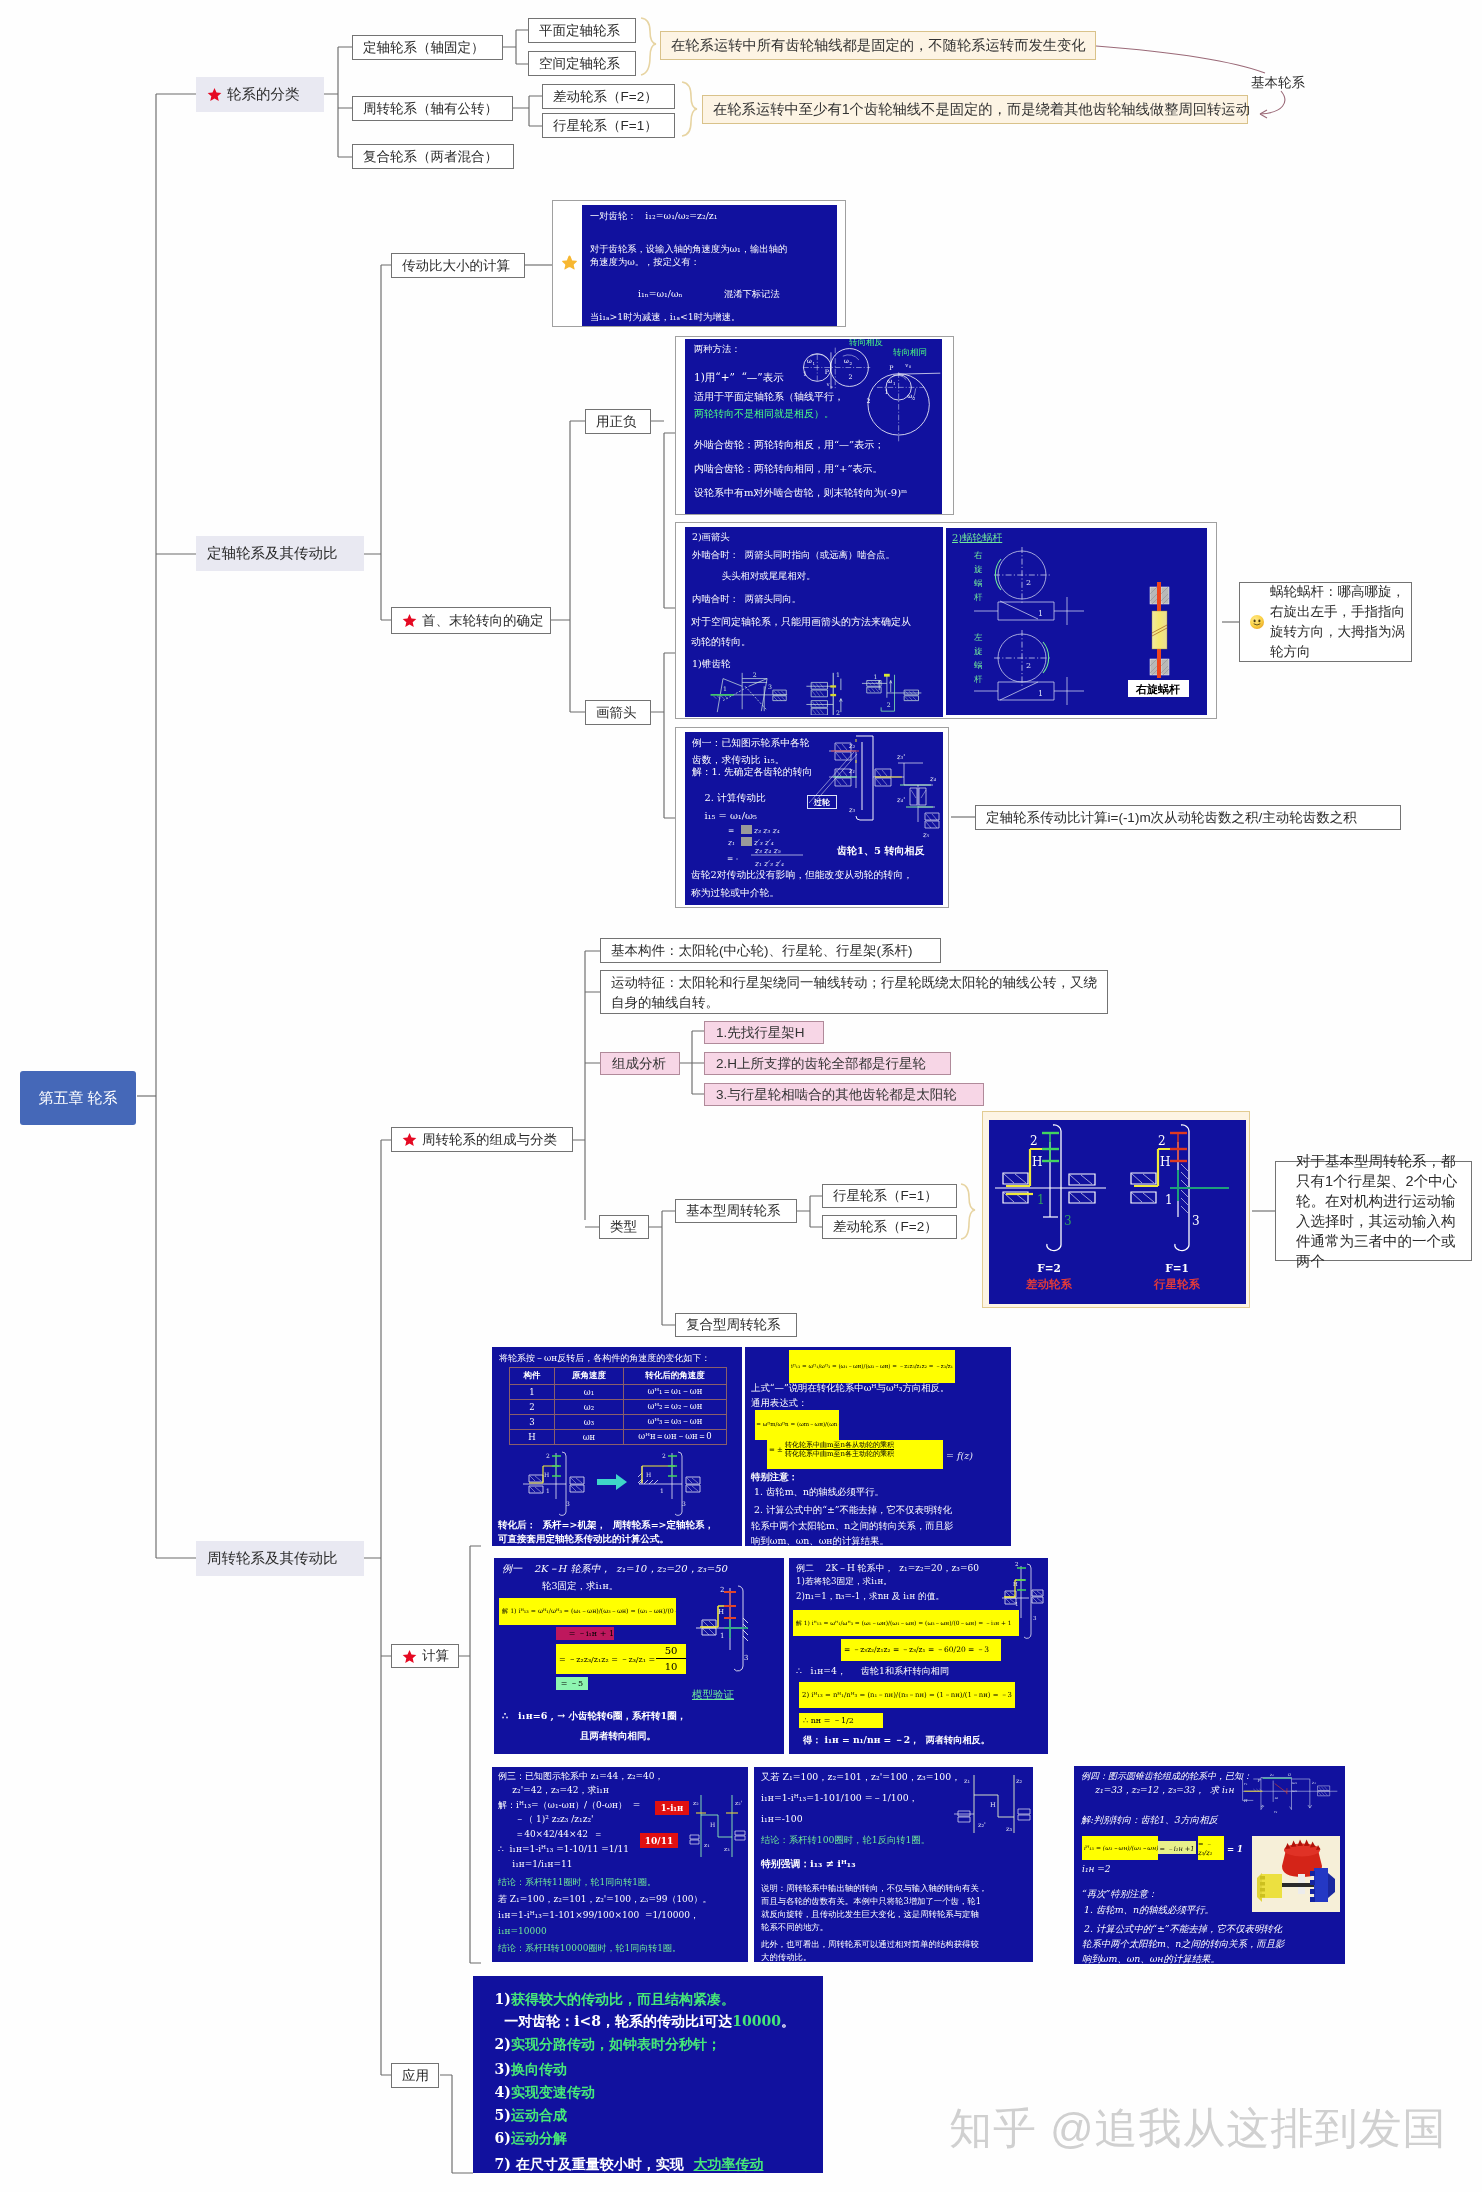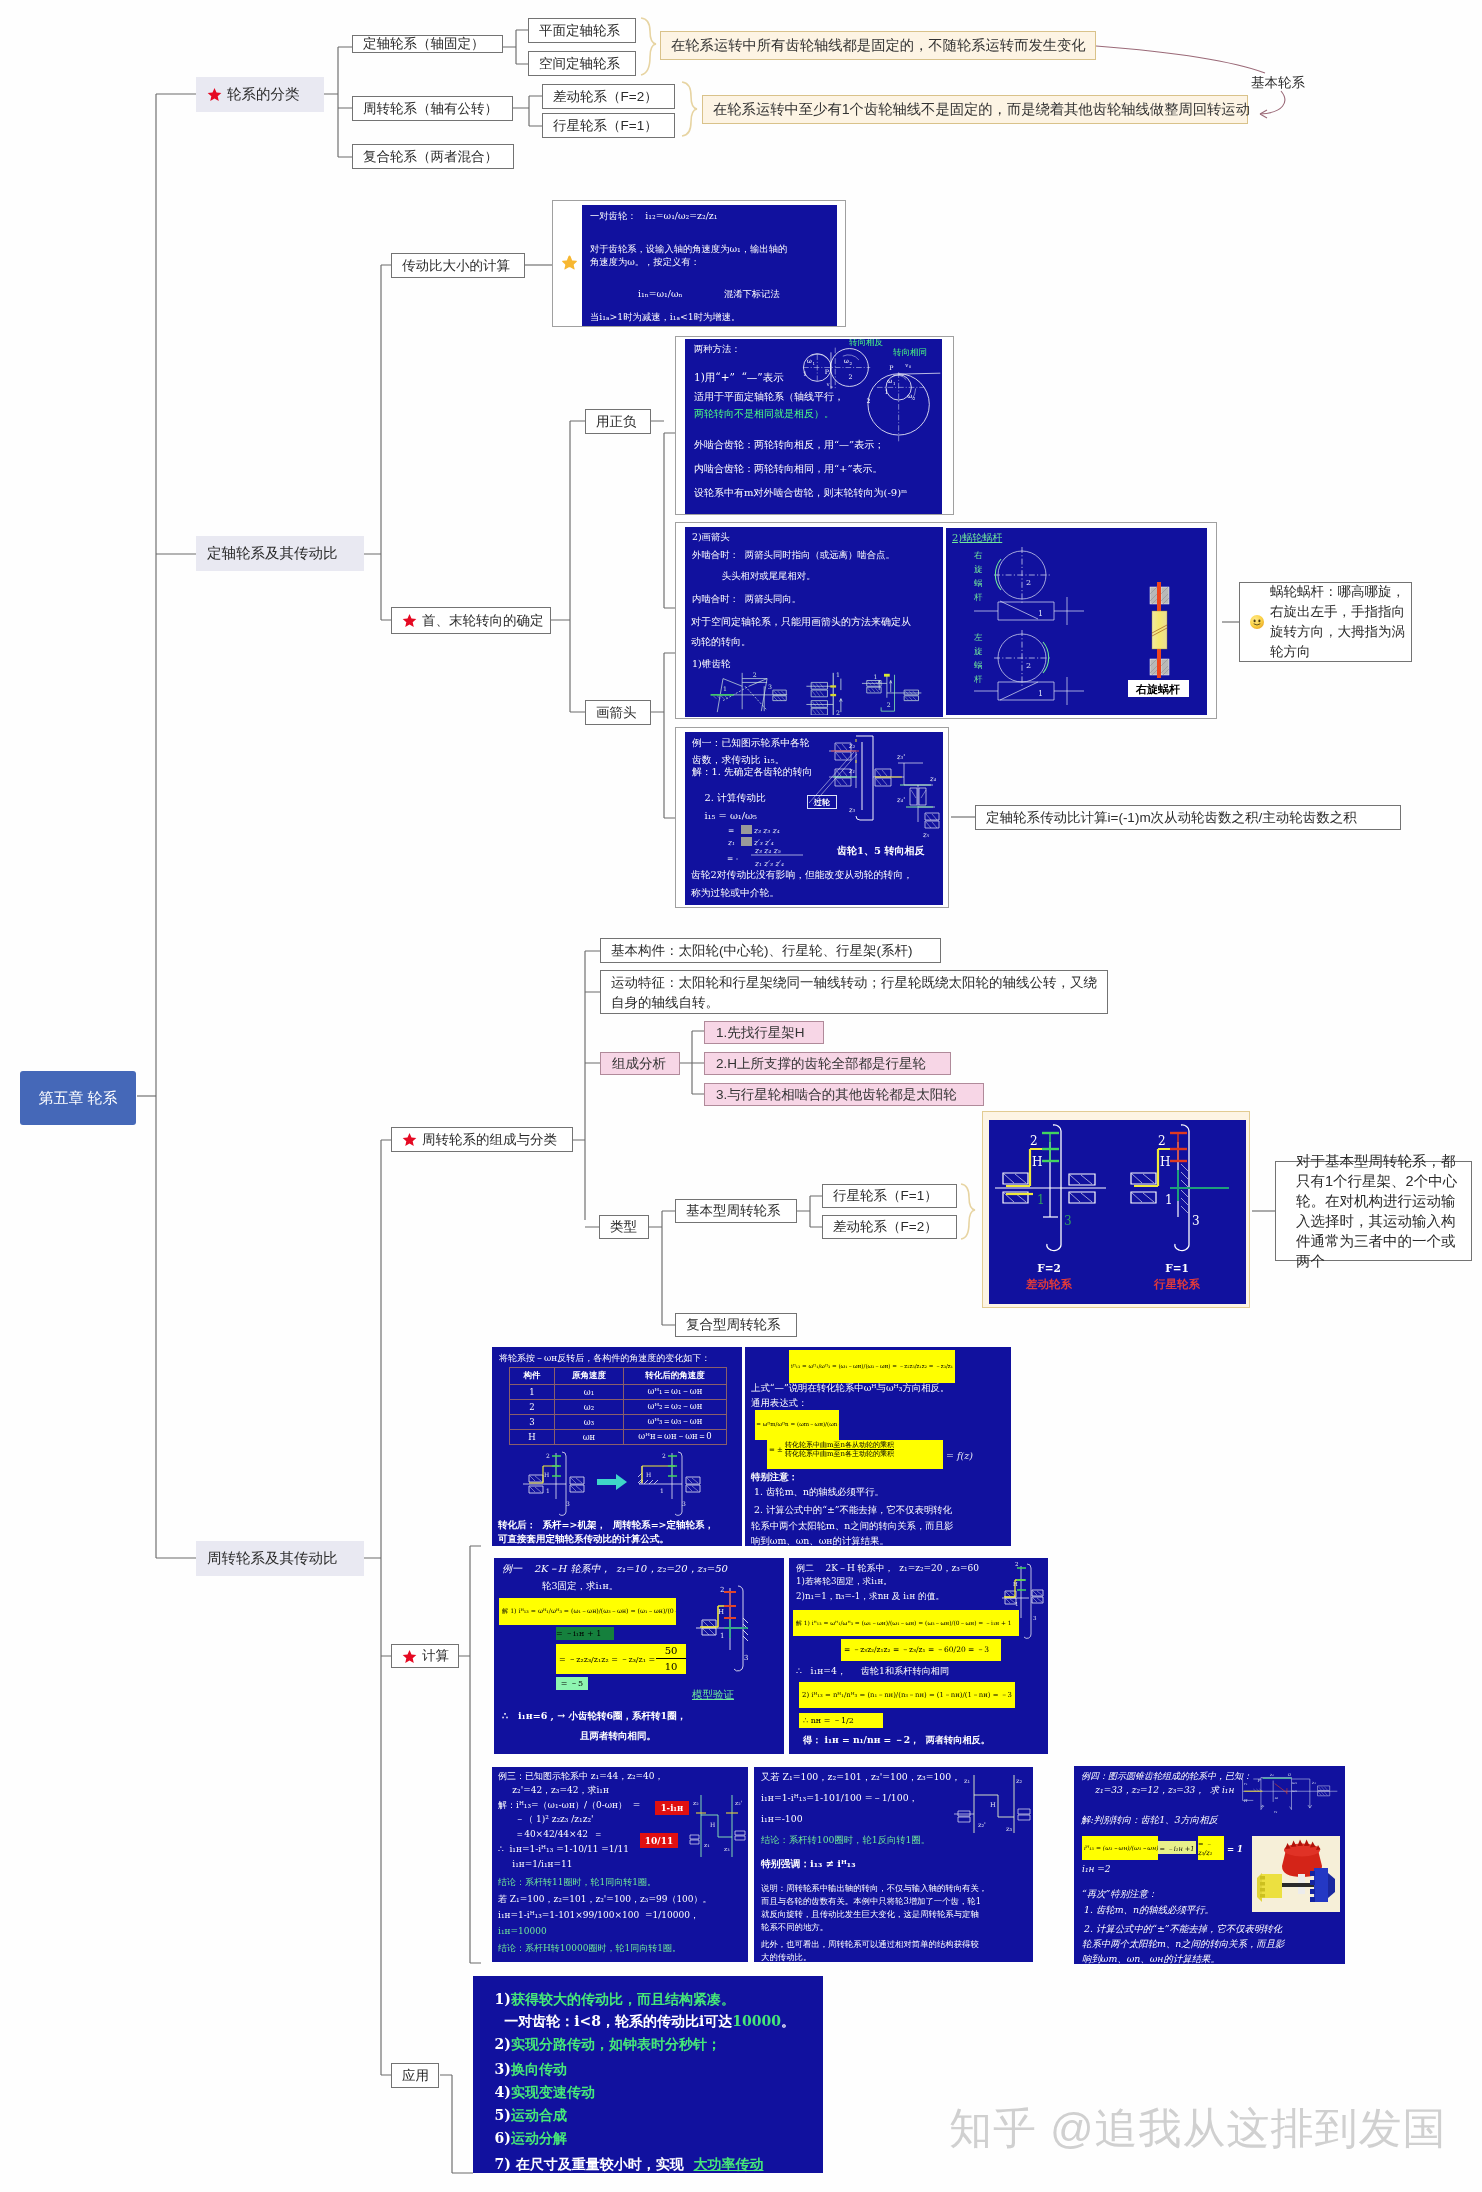--- a/index.html
+++ b/index.html
@@ -79,21 +79,21 @@
 
 <div class="n lav" style="left:196px;top:77px;width:128px;height:35px;">
   <span class="star">
         <svg viewBox="0 0 24 24" width="15" height="15">
           <path d="M12 1.6 L15.2 8.7 L22.9 9.5 L17.1 14.7 L18.8 22.3 L12 18.4 L5.2 22.3 L6.9 14.7 L1.1 9.5 L8.8 8.7 Z" fill="#e50a23"></path>
         </svg>
       </span>
   <span>轮系的分类</span>
 </div>
 
-<div class="n box" style="left:352px;top:35px;width:151px;height:18px;">
+<div class="n box" style="left:352px;top:35px;width:151px;height:25px;">
   <span>定轴轮系（轴固定）</span>
 </div>
 <div class="n box" style="left:528px;top:18px;width:108px;height:25px;">
   <span>平面定轴轮系</span>
 </div>
 <div class="n box" style="left:528px;top:51px;width:108px;height:25px;">
   <span>空间定轴轮系</span>
 </div>
 <div class="n cream" style="left:660px;top:31px;width:436px;height:29px;">
   <span>在轮系运转中所有齿轮轴线都是固定的，不随轮系运转而发生变化</span>
@@ -801,23 +801,23 @@
 </div>
 
 <div class="slide" style="left:494px;top:1558px;width:290px;height:196px;">
   <div class="sl" style="left:8px;top:4px;font-size:10px;font-style:italic;">例一    2K－H 轮系中，  z₁=10，z₂=20，z₃=50</div>
   <div class="sl" style="left:48px;top:22px;font-size:9.5px;">轮3固定，求i₁н。</div>
   <div style="position:absolute;left:5px;top:40px;width:177px;height:27px;background:#ffff00;color:#000;
               font-family:'DejaVu Serif',serif;font-size:6.2px;display:flex;align-items:center;
               padding-left:3px;box-sizing:border-box;white-space:nowrap;overflow:hidden;">
     <span>解 1)  iᴴ₁₃ = ωᴴ₁/ωᴴ₃ = (ω₁－ωн)/(ω₃－ωн) = (ω₁－ωн)/(0－ωн)</span>
       </div>
-  <div style="position:absolute;left:62px;top:69px;width:58px;height:13px;background:#15803d;color:#000;
+  <div style="position:absolute;left:62px;top:69px;width:58px;height:13px;background:#be185d;color:#000;
               font-family:'DejaVu Serif',serif;font-size:8px;display:flex;align-items:center;
-              justify-content:flex-start;">
+              justify-content:flex-end;">
     <span>= －i₁н + 1</span>
       </div>
   <div style="position:absolute;left:62px;top:86px;width:100px;height:30px;background:#ffff00;color:#000;
               font-family:'DejaVu Serif',serif;font-size:8px;display:flex;align-items:center;
               padding-left:3px;box-sizing:border-box;white-space:nowrap;overflow:hidden;">
     <span>= －z₂z₃/z₁z₂ = －z₃/z₁ =</span>
       </div>
   <div style="position:absolute;left:162px;top:86px;width:30px;height:30px;background:#ffff00;color:#000;
               font-family:'DejaVu Serif',serif;font-size:10px;text-align:center;">
     <div style="border-bottom:0.9px solid #000;line-height:14px;">50</div>

